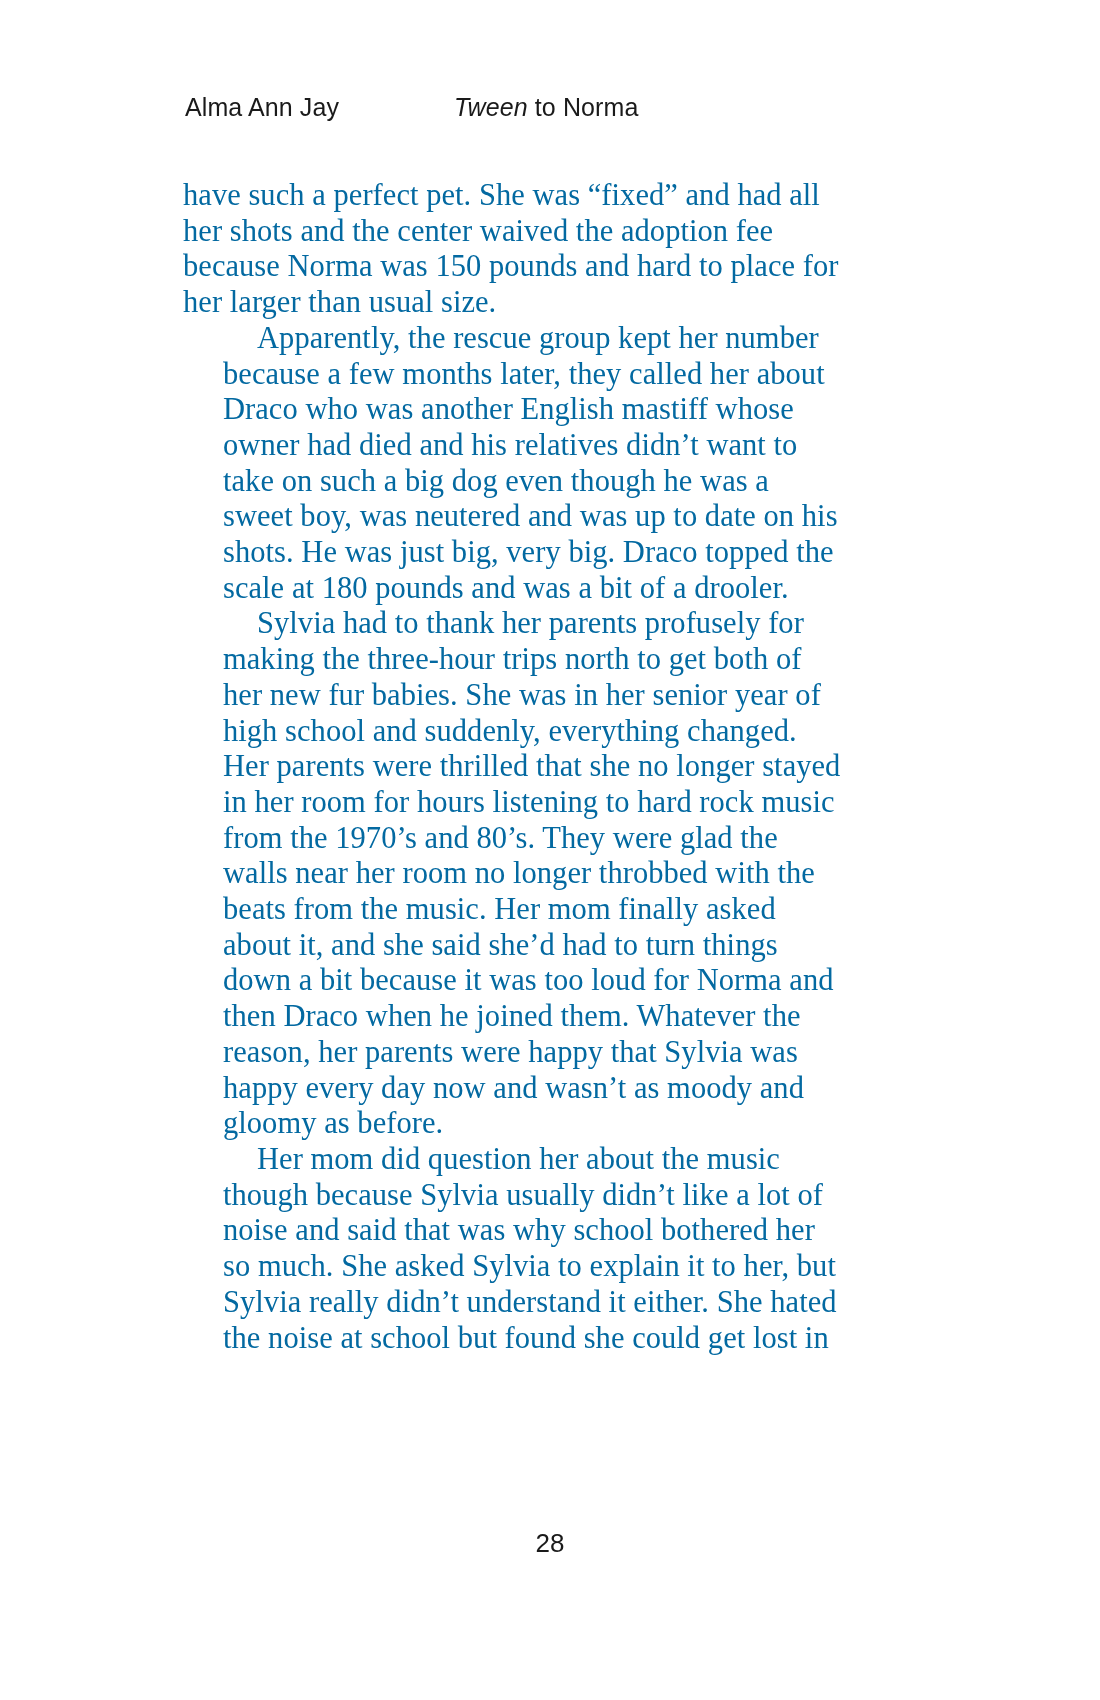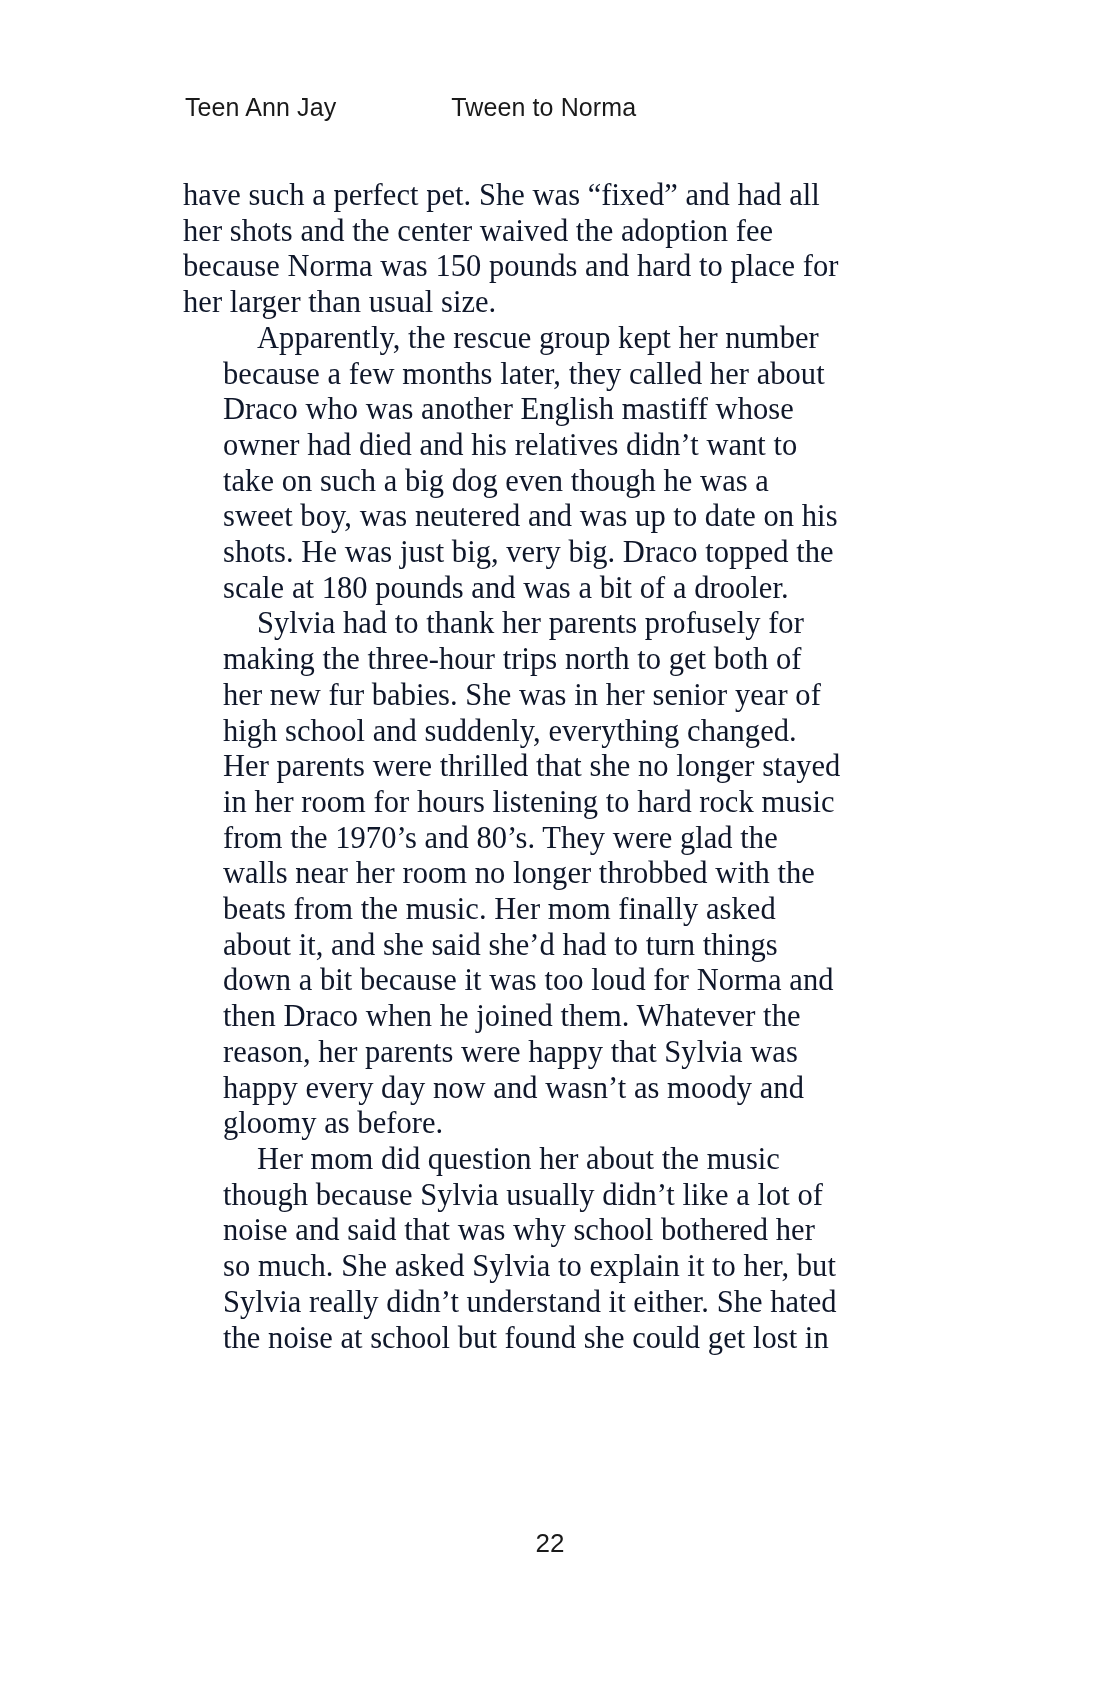--- a/index.html
+++ b/index.html
@@ -27,30 +27,31 @@
     white-space: nowrap;
   }
   .running-head .author {
     display: inline-block;
   }
   .running-head .title-wrap {
     display: inline-block;
     margin-left: 115px;
   }
   .running-head .title-italic {
+    font-style: italic;
   }
   .body-block {
     position: absolute;
     top: 178px;
     left: 183px;
     width: 660px;
     font-family: "Liberation Serif", "DejaVu Serif", serif;
     font-size: 30.5px;
     line-height: 35.7px;
-    color: #0f172a;
+    color: #0369a1;
     text-align: left;
     letter-spacing: 0.05px;
   }
   .body-block p {
     margin: 0;
   }
   .body-block p.indented {
     text-indent: 34px;
     margin-left: 40px;
   }
@@ -64,25 +65,25 @@
     font-size: 26px;
     color: #1a1a1a;
   }
 </style>
 </head>
 <body>
 
 <div class="page">
 
   <div class="running-head">
-    <span class="author">Teen Ann Jay</span><span class="title-wrap"><span class="title-italic">Tween</span><span> to Norma</span></span>
+    <span class="author">Alma Ann Jay</span><span class="title-wrap"><span class="title-italic">Tween</span><span> to Norma</span></span>
   </div>
 
   <div class="body-block">
     <p>have such a perfect pet. She was “fixed” and had all her shots and the center waived the adoption fee because Norma was 150 pounds and hard to place for her larger than usual size.</p>
     <p class="indented">Apparently, the rescue group kept her number because a few months later, they called her about Draco who was another English mastiff whose owner had died and his relatives didn’t want to take on such a big dog even though he was a sweet boy, was neutered and was up to date on his shots. He was just big, very big. Draco topped the scale at 180 pounds and was a bit of a drooler.</p>
     <p class="indented">Sylvia had to thank her parents profusely for making the three-hour trips north to get both of her new fur babies. She was in her senior year of high school and suddenly, everything changed. Her parents were thrilled that she no longer stayed in her room for hours listening to hard rock music from the 1970’s and 80’s. They were glad the walls near her room no longer throbbed with the beats from the music. Her mom finally asked about it, and she said she’d had to turn things down a bit because it was too loud for Norma and then Draco when he joined them. Whatever the reason, her parents were happy that Sylvia was happy every day now and wasn’t as moody and gloomy as before.</p>
     <p class="indented">Her mom did question her about the music though because Sylvia usually didn’t like a lot of noise and said that was why school bothered her so much. She asked Sylvia to explain it to her, but Sylvia really didn’t understand it either. She hated the noise at school but found she could get lost in</p>
   </div>
 
-  <div class="folio">22</div>
+  <div class="folio">28</div>
 
 </div>
 
 </body></html>

